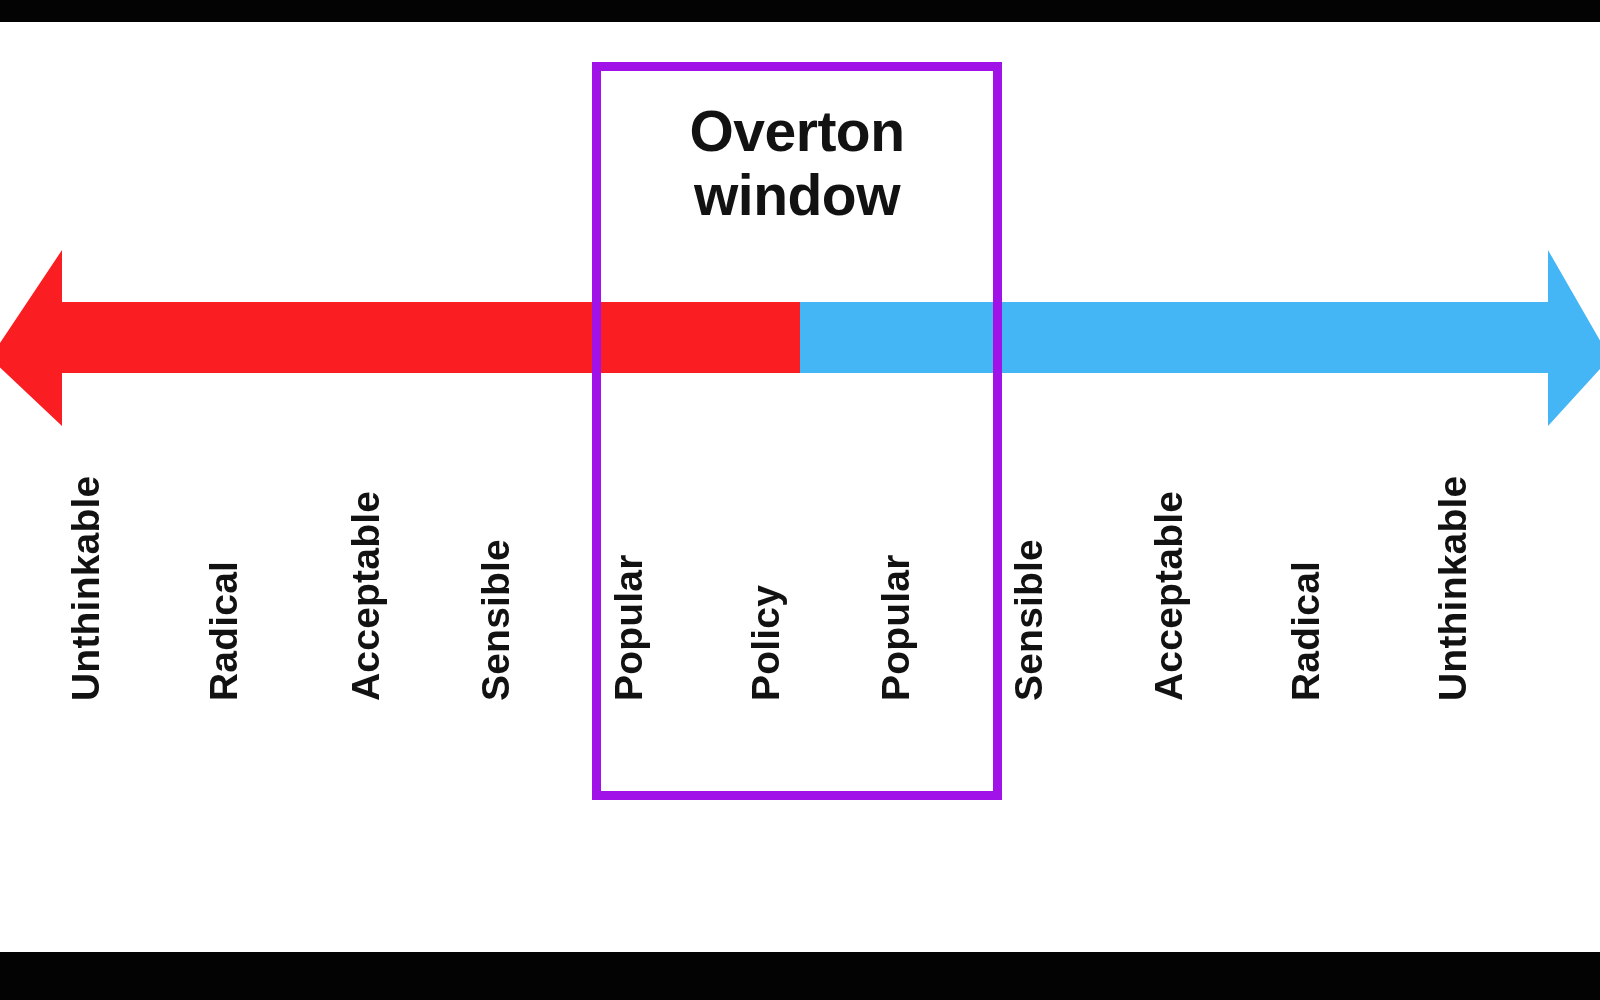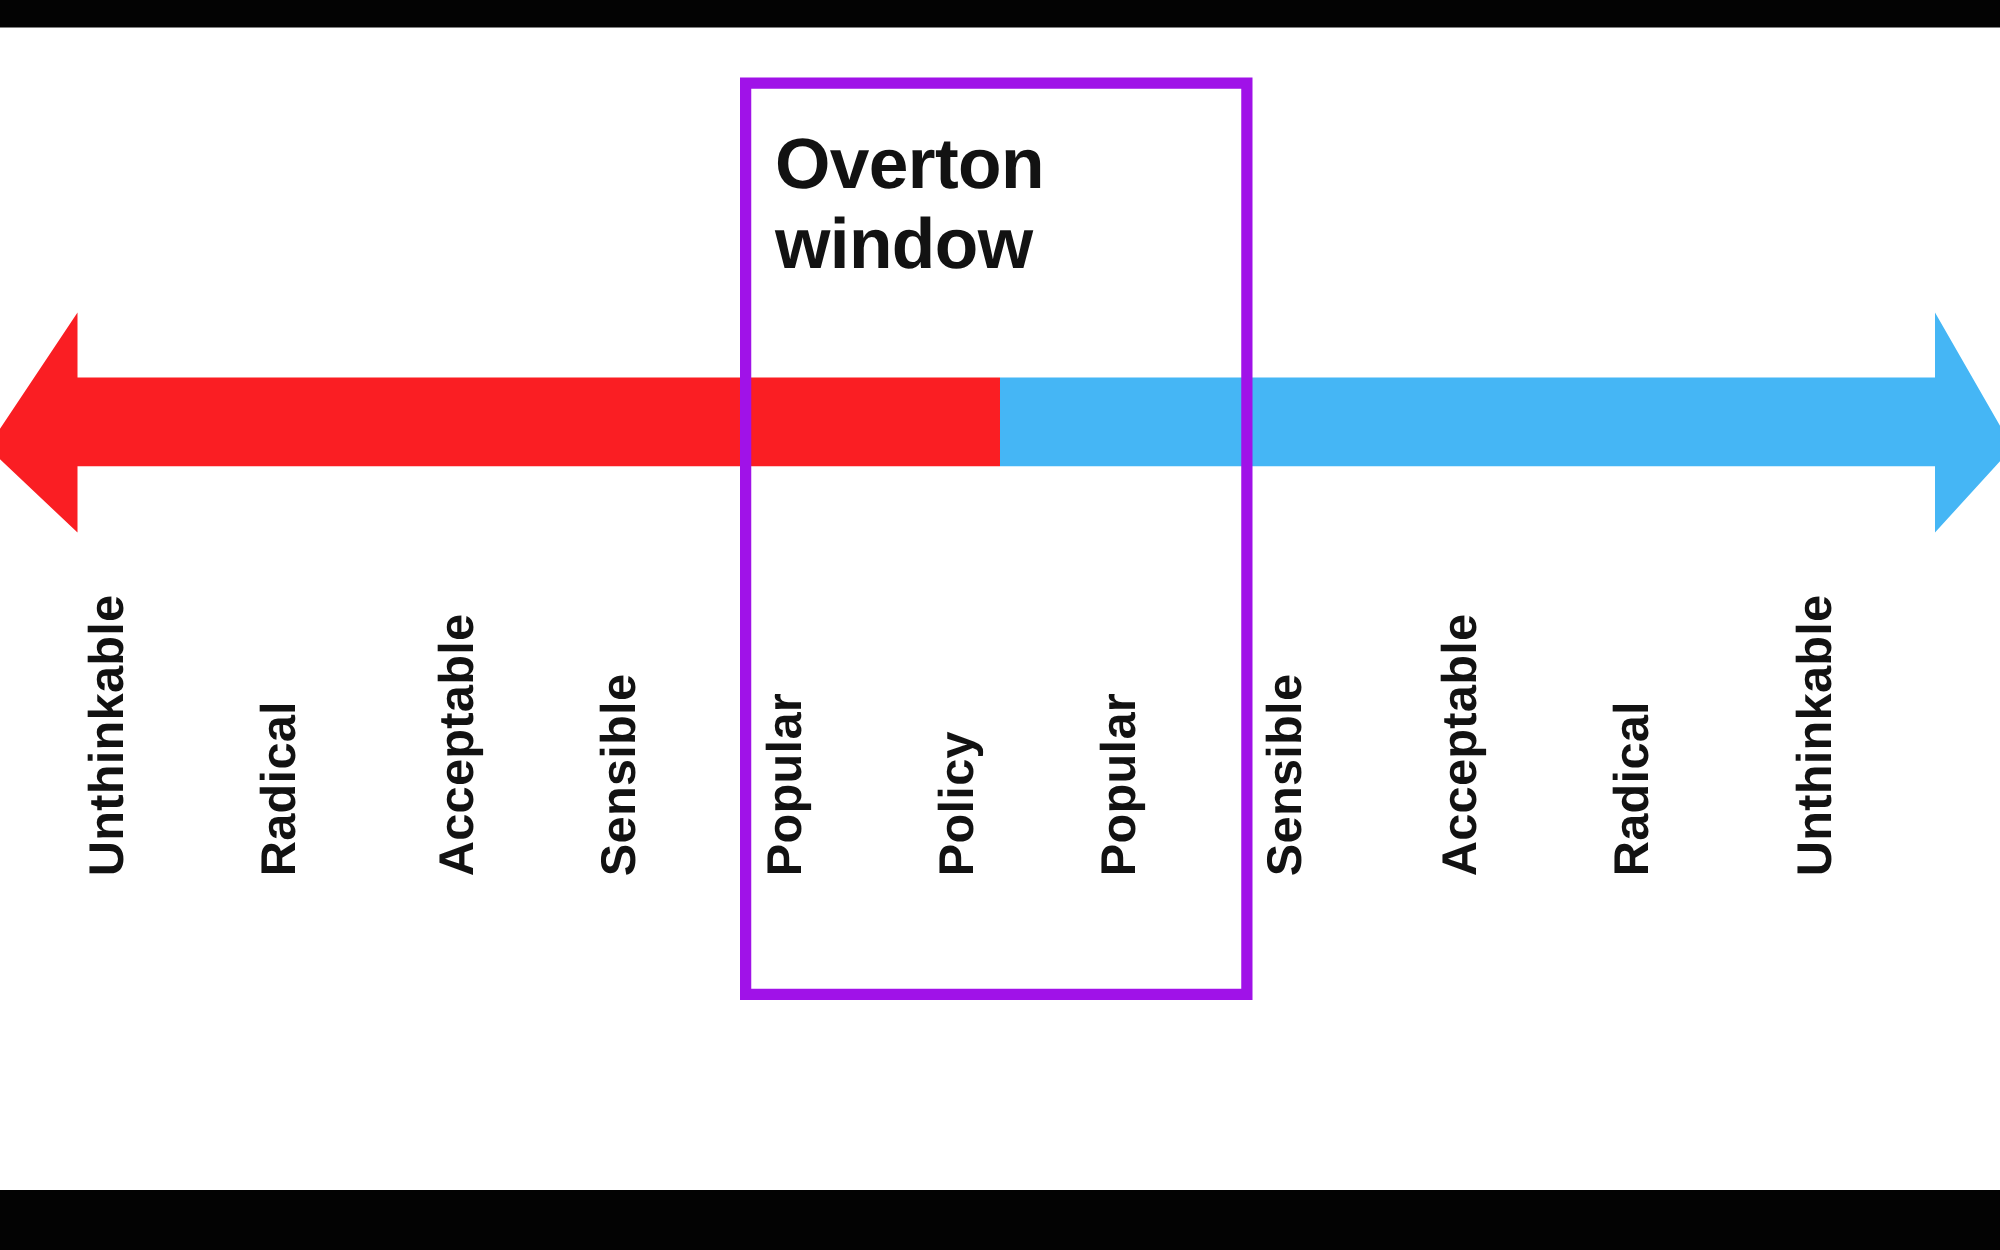--- a/index.html
+++ b/index.html
@@ -59,28 +59,27 @@
     border: 9px solid #A012E8;
     box-sizing: border-box;
     background: transparent;
   }
 
   #overton-title {
     position: absolute;
     left: 592px;
     top: 78px;
     width: 410px;
-    text-align: left;
+    text-align: center;
     font-size: 57px;
     line-height: 1.12;
     font-weight: 700;
     letter-spacing: -0.5px;
     color: #111111;
     white-space: pre-line;
-    padding-left: 28px;
   }
 
   
   .spectrum-label {
     position: absolute;
     bottom: 0;
     transform-origin: left bottom;
     transform: rotate(-90deg);
     white-space: nowrap;
     font-size: 39px;

